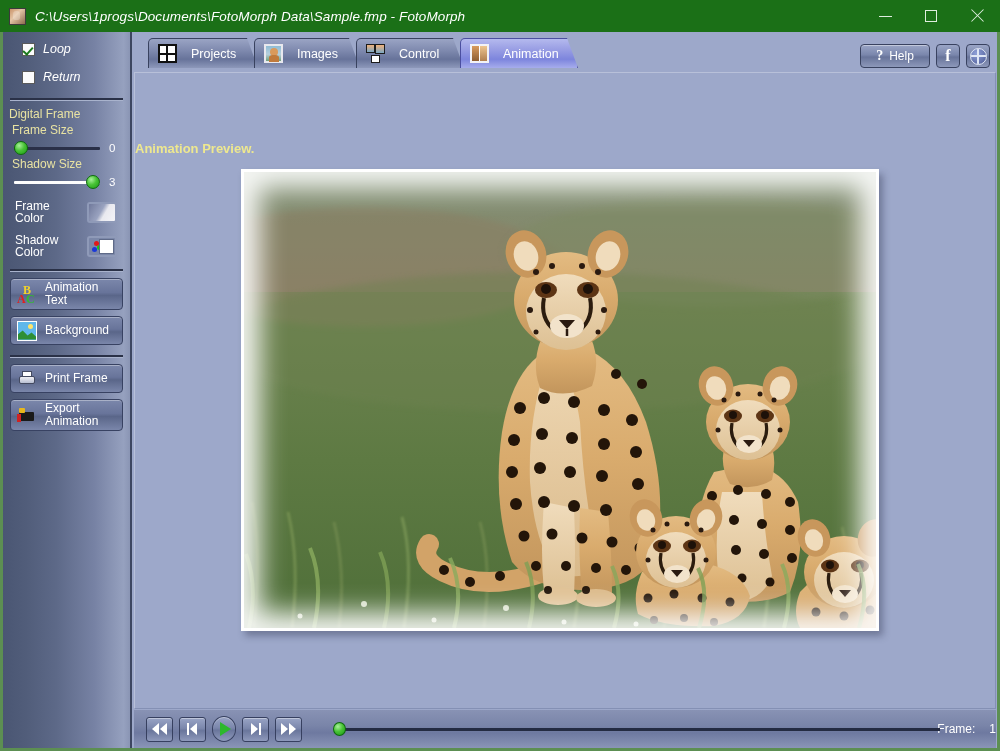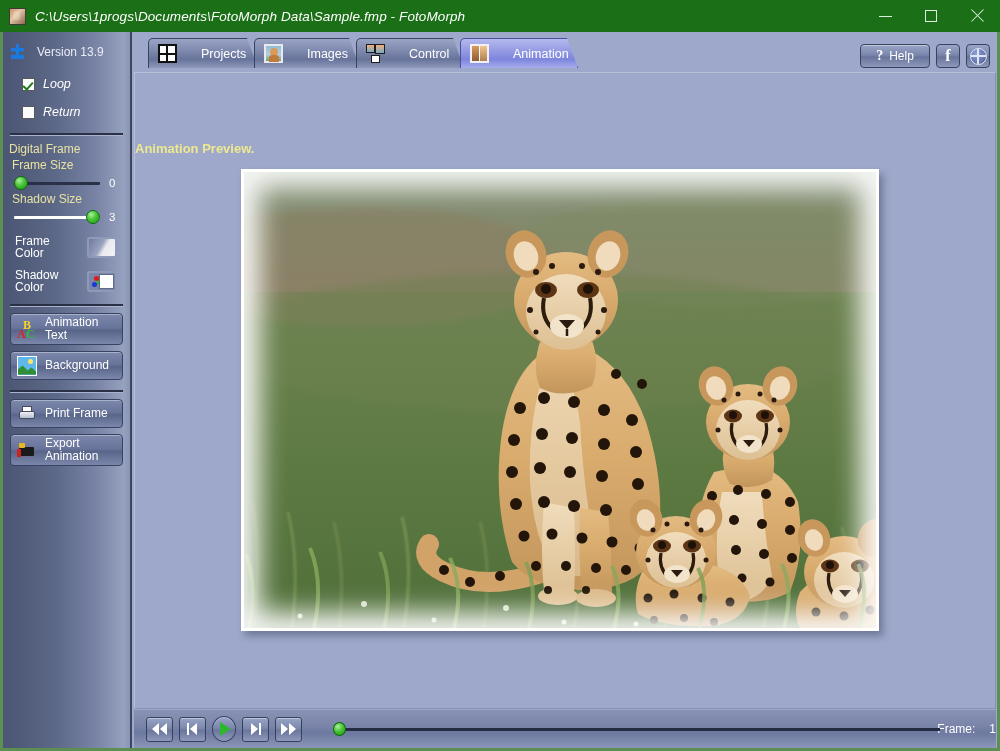--- a/index.html
+++ b/index.html
@@ -399,21 +399,21 @@
     cursor: pointer;
     clip-path: polygon(0 0, calc(100% - 11px) 0, 100% 100%, 0 100%);
   }
   .tab.active {
     background: linear-gradient(to bottom, #b4b9ee 0%, #9a9fe4 35%, #7d85dd 70%, #a6acec 100%);
     border-color: #4b4fa0;
   }
   .tab-lbl {
     color: #ffffff;
     font-size: 12.5px;
-    margin-left: 24px;
+    margin-left: 14px;
     white-space: nowrap;
   }
   .tico { width: 19px; height: 19px; position: relative; flex: none; }
   .tico-grid {
     background: #ffffff;
     border: 2px solid #101010;
     box-sizing: border-box;
   }
   .tico-grid::before {
     content: "";
@@ -666,24 +666,20 @@
       <div class="win-btn">
           <div class="wb-close"></div>
         </div>
     </div>
   </div>
 
   <div class="frame"></div>
 
   <div class="sidebar">
 
-    <div class="ver-row">
-      <div class="ver-logo"></div>
-      <div class="ver-text">Version 13.9</div>
-    </div>
 
     <div class="chk-row">
       <div class="chk-box checked"></div>
       <div class="chk-label">Loop</div>
     </div>
     <div class="chk-row">
       <div class="chk-box"></div>
       <div class="chk-label">Return</div>
     </div>
 

